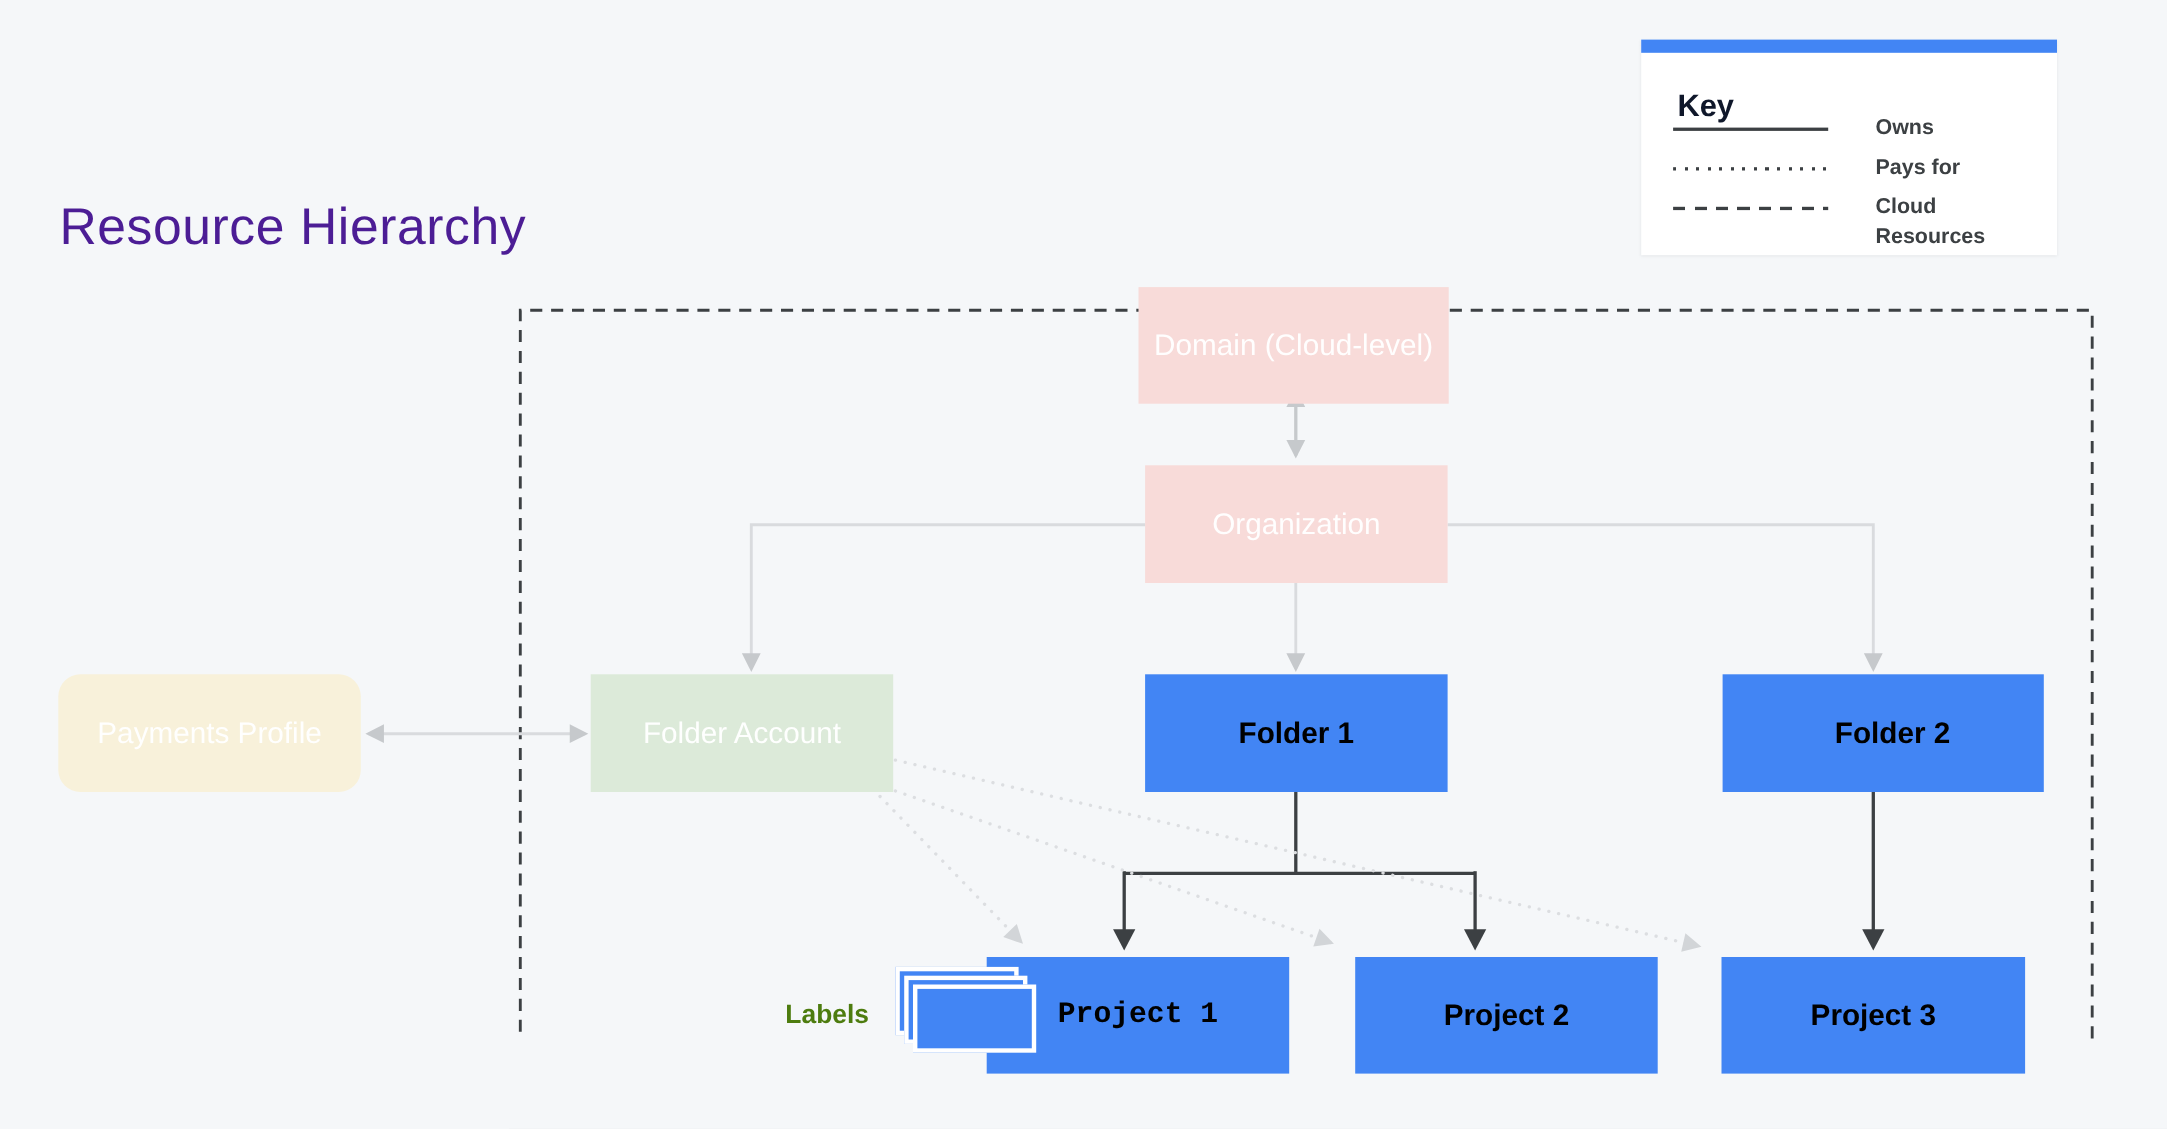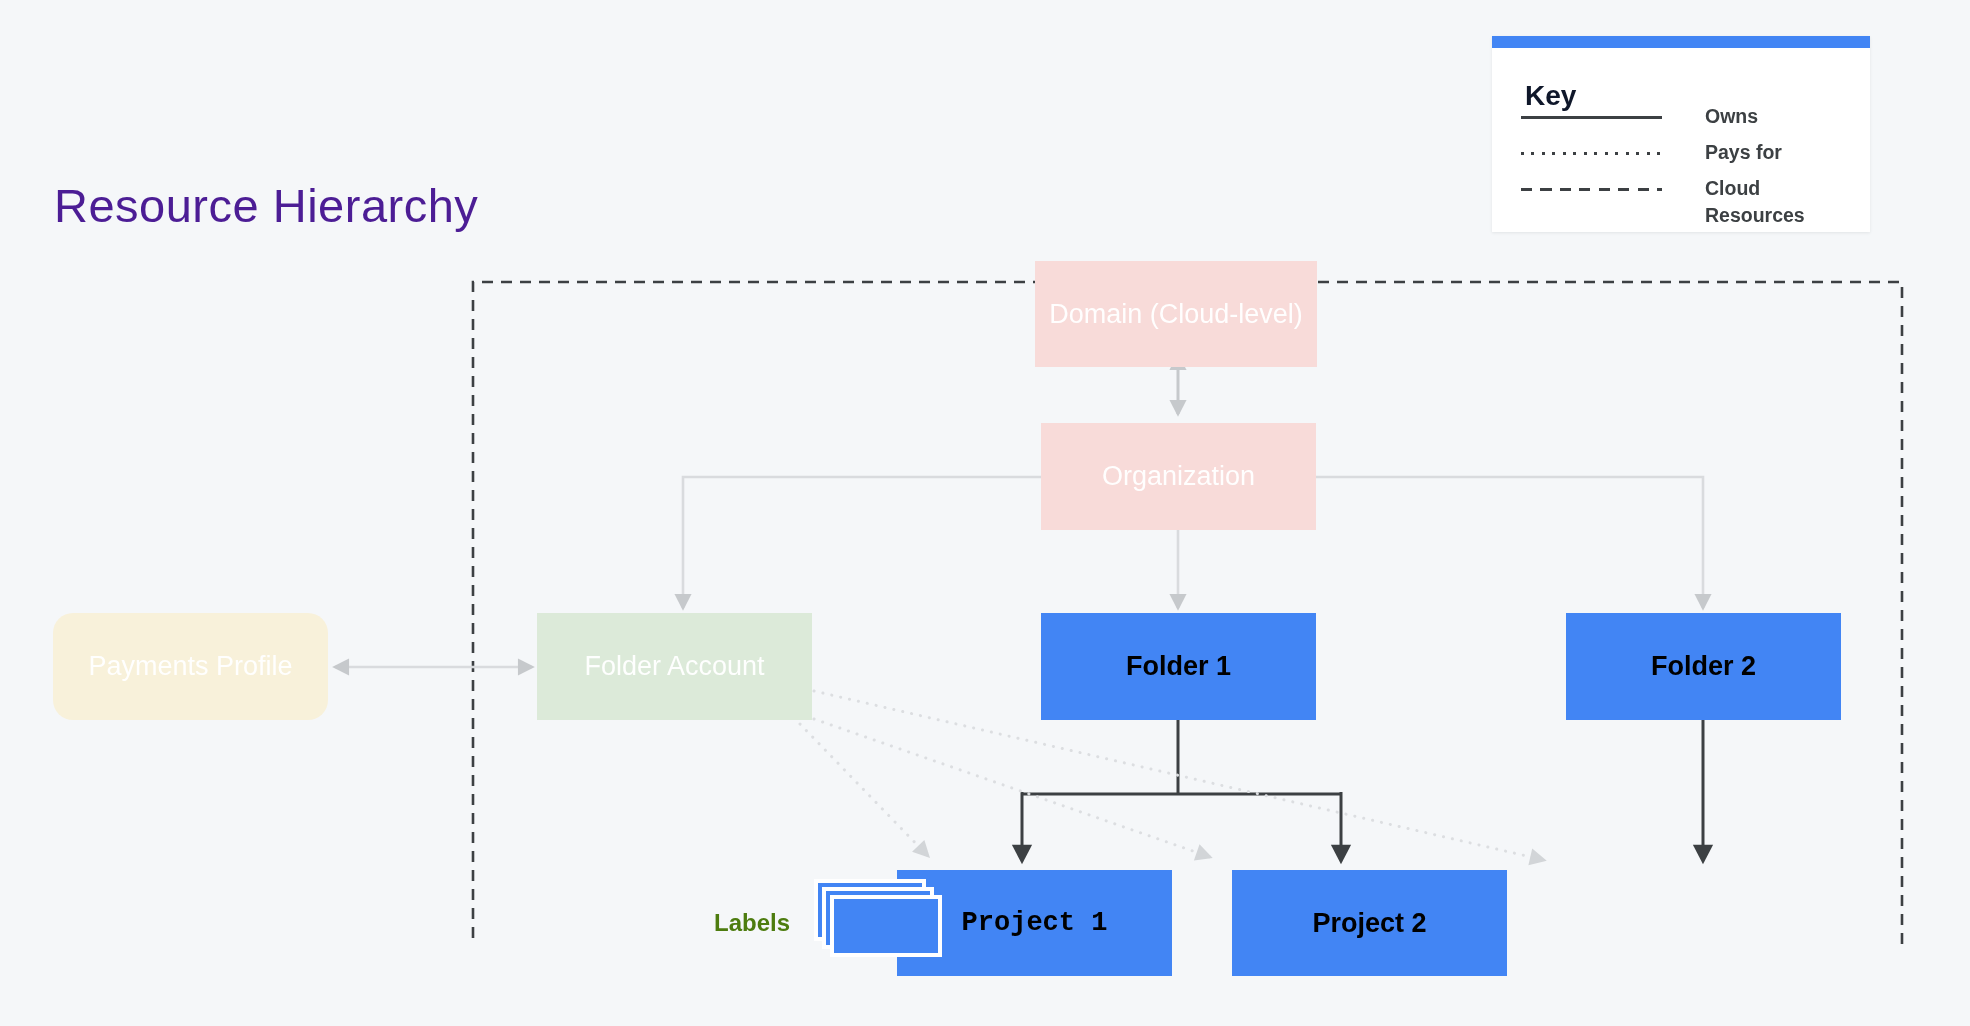--- a/index.html
+++ b/index.html
@@ -38,21 +38,21 @@
   .node.pastel span{color:rgba(255,255,255,0.97);}
   .node.blue{background:#4285f4;font-weight:700;}
   .node.pink{background:#f8dbd9;}
   .node.cream{background:#f8f1da;border-radius:20px;}
   .node.green{background:#dcead9;}
   #n-domain{left:1035px;top:233px;width:282px;height:106px;margin-top:28px;}
   #n-organization{left:1041px;top:423px;width:275px;height:107px;}
   #n-payments{left:53px;top:613px;width:275px;height:107px;}
   #n-billing{left:537px;top:613px;width:275px;height:107px;}
   #n-folder1{left:1041px;top:613px;width:275px;height:107px;}
-  #n-folder2{left:1566px;top:613px;width:275px;height:107px;}
+  #n-folder2{left:1566px;top:613px;width:275px;height:107px;padding-left:17px;}
   #n-project1{left:897px;top:870px;width:275px;height:106px;font-family:Liberation Mono, monospace;}
   #n-project2{left:1232px;top:870px;width:275px;height:106px;}
   #n-project3{left:1565px;top:870px;width:276px;height:106px;}
   
   #key{
     position:absolute;left:1492px;top:36px;width:378px;height:196px;
     background:#ffffff;
     box-shadow:0 1px 3px rgba(60,64,67,0.10);
     z-index:4;
   }
@@ -155,20 +155,23 @@
   </div>
   <div class="node blue" id="n-folder2">
     <span>Folder 2</span>
   </div>
   <div class="node blue" id="n-project1">
     <span>Project 1</span>
   </div>
   <div class="node blue" id="n-project2">
     <span>Project 2</span>
   </div>
+  <div class="node blue" id="n-project3">
+    <span>Project 3</span>
+  </div>
 
   <div id="key">
     <div class="topbar"></div>
     <div class="heading">Key</div>
     <div class="key-sample solid"></div>
     <div class="key-sample dotted"></div>
     <div class="key-sample dashed"></div>
     <div class="key-label" id="key-label-0">Owns</div>
     <div class="key-label" id="key-label-1">Pays for</div>
     <div class="key-label" id="key-label-2">Cloud Resources</div>

